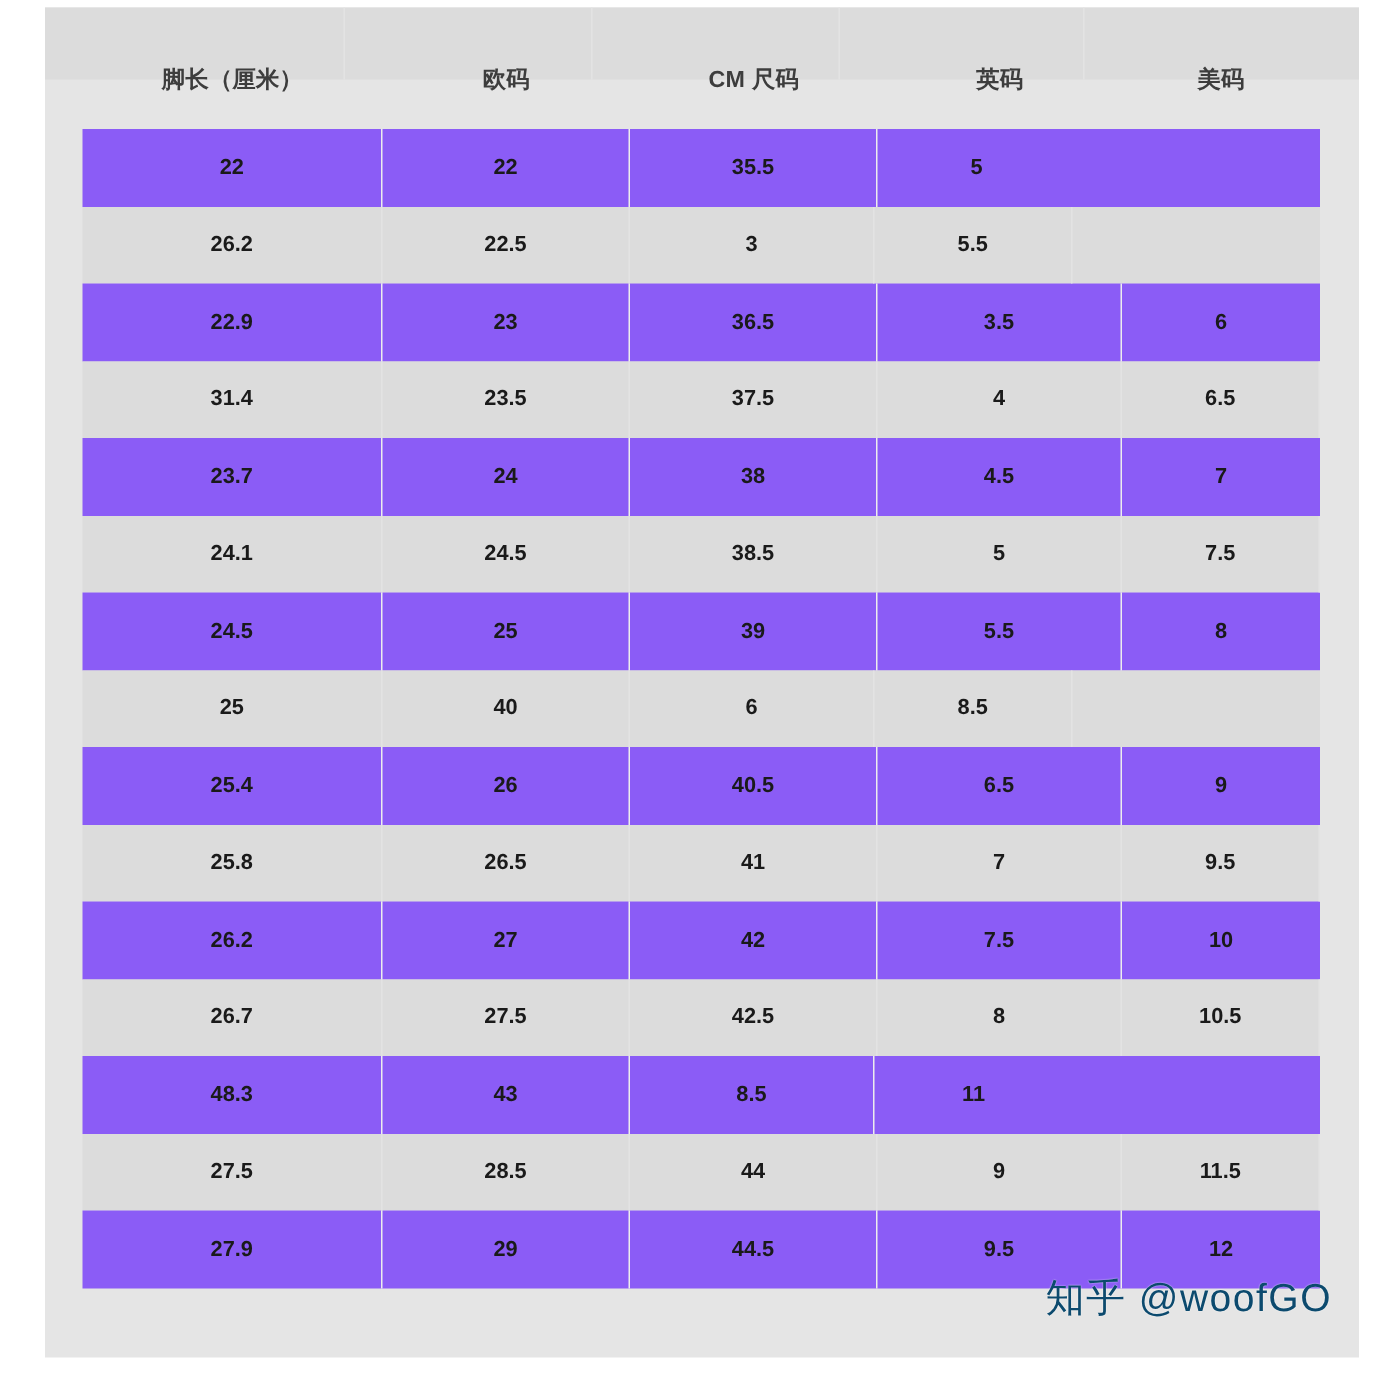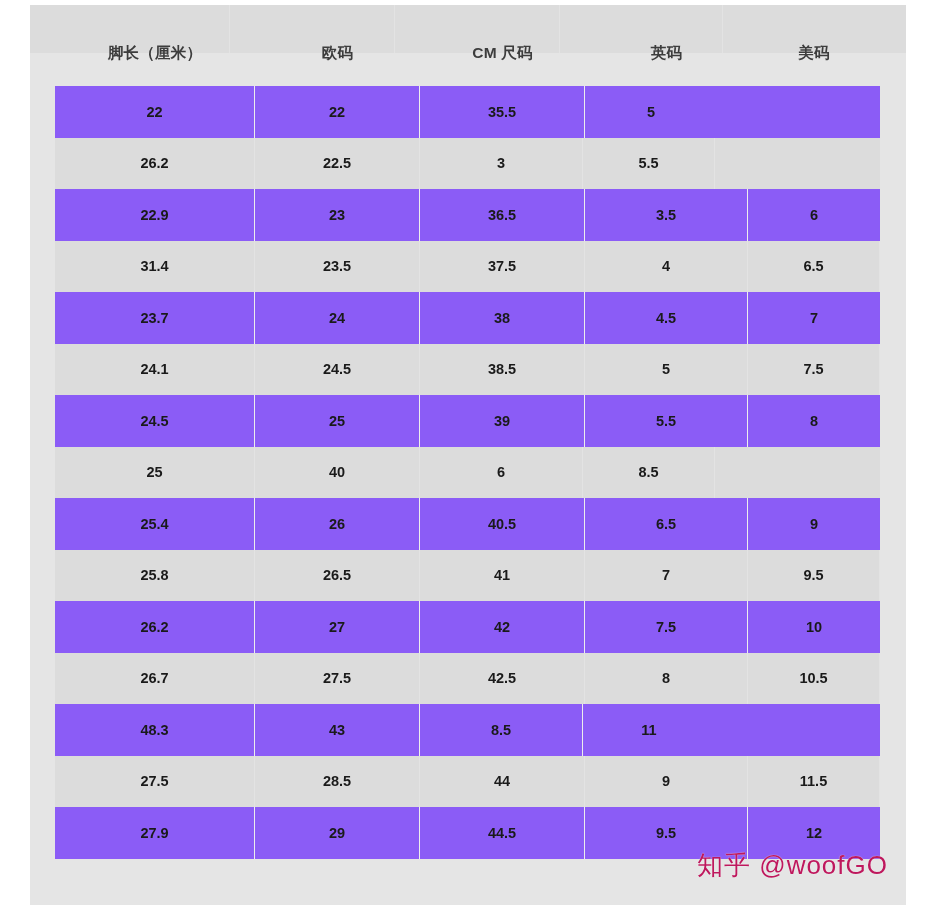--- a/index.html
+++ b/index.html
@@ -96,21 +96,21 @@
     height: 48px;
     background: #dcdcdc;
   }
 
   
   #watermark {
     position: absolute;
     right: 18px;
     bottom: 22px;
     font-size: 26px;
-    color: #be185d;
+    color: #0c4a6e;
     font-weight: 400;
     letter-spacing: 1px;
     white-space: nowrap;
     text-shadow: 0 0 1px rgba(255,255,255,.9);
     pointer-events: none;
   }
 </style>
 </head>
 <body>
 

